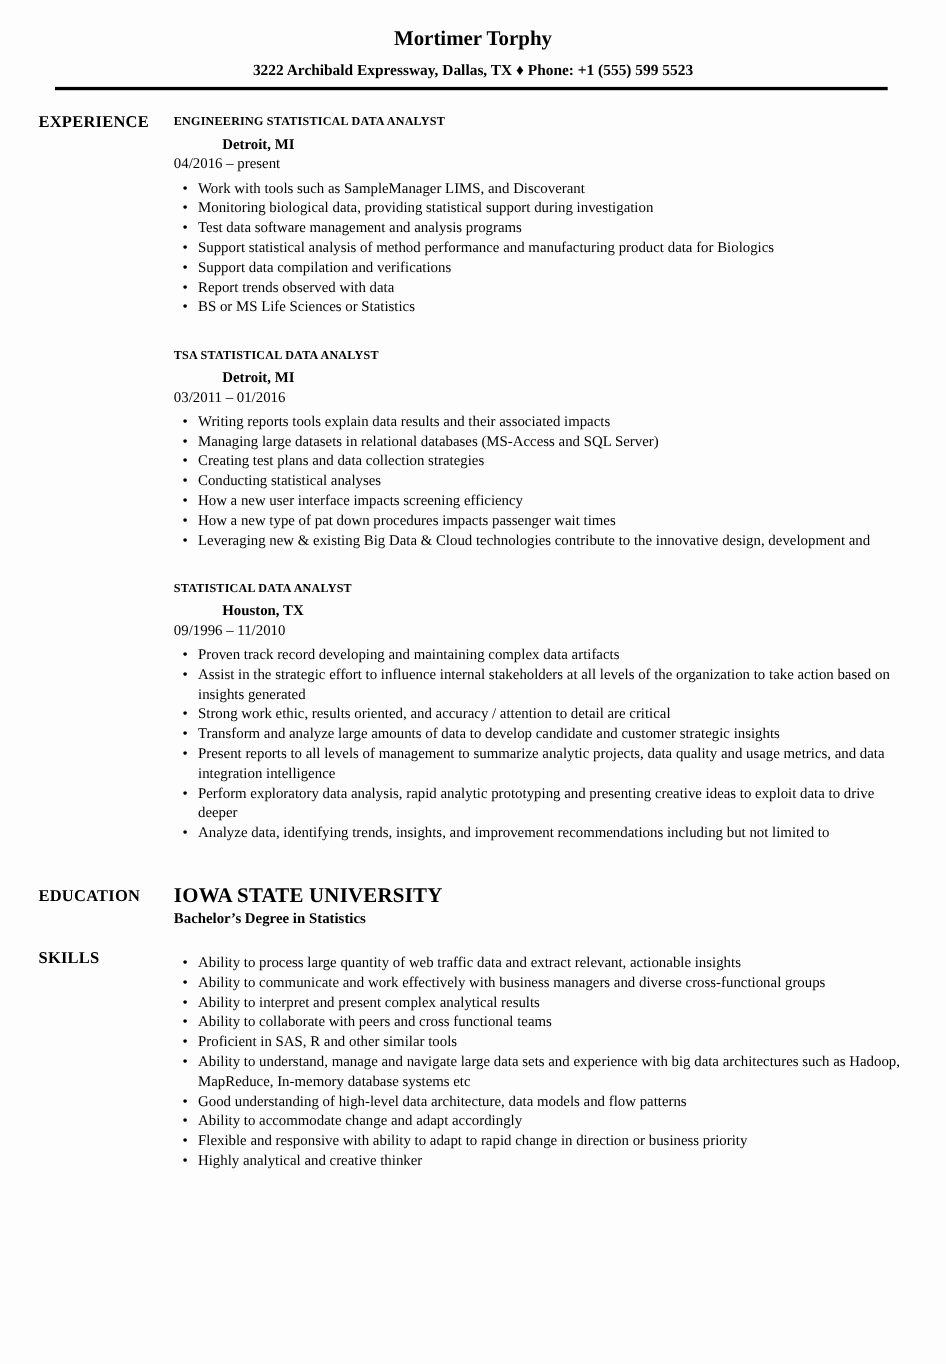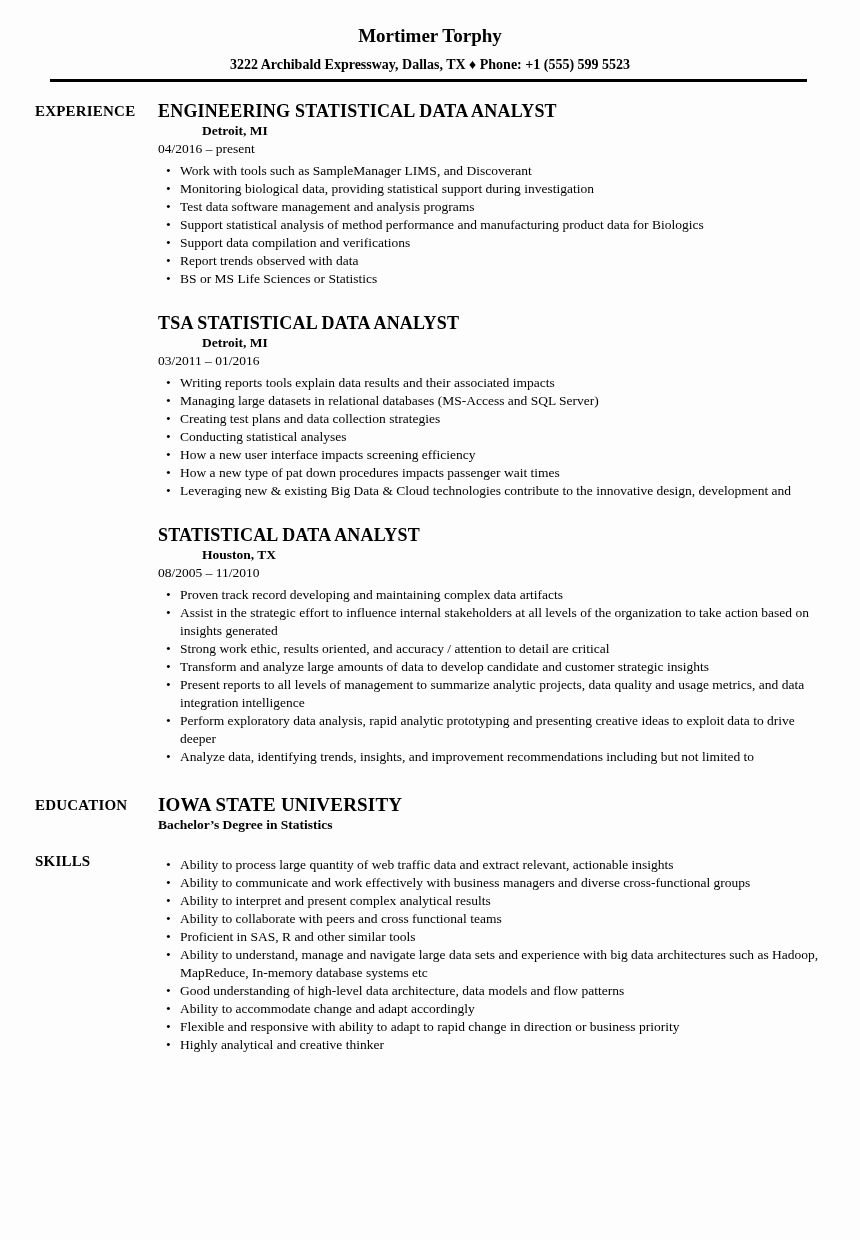--- a/index.html
+++ b/index.html
@@ -45,35 +45,35 @@
     margin: 5px 0 0 15px;
   }
   
   .content {
     margin-top: 20px;
   }
   .row {
     display: flex;
     align-items: flex-start;
   }
-  .row-education { margin-top: 30px; }
+  .row-education { margin-top: 40px; }
   .row-skills    { margin-top: 18px; font-family: Liberation Serif, serif; }
   .label {
     flex: 0 0 123px;
     width: 123px;
     font-weight: bold;
     font-size: 15px;
     letter-spacing: 0.2px;
   }
   .col { flex: 1; min-width: 0; }
   
   .job + .job { margin-top: 26px; }
   .job-title {
     margin: 0;
-    font-size: 18px;
+    font-size: 11px;
     font-weight: bold;
     letter-spacing: 0.2px;
     line-height: 18px;
   }
   .job-loc {
     font-weight: bold;
     margin-top: 2px;
     margin-left: 44px;
   }
   .job-dates { }
@@ -149,21 +149,21 @@
               <li>Conducting statistical analyses</li>
               <li>How a new user interface impacts screening efficiency</li>
               <li>How a new type of pat down procedures impacts passenger wait times</li>
               <li>Leveraging new &amp; existing Big Data &amp; Cloud technologies contribute to the innovative design, development and</li>
             </ul>
         </article>
 
         <article class="job">
           <h2 class="job-title">STATISTICAL DATA ANALYST</h2>
           <div class="job-loc">Houston, TX</div>
-          <div class="job-dates">08/2005 – 11/2010</div>
+          <div class="job-dates">09/1996 – 11/2010</div>
           <ul class="bullets">
               <li>Proven track record developing and maintaining complex data artifacts</li>
               <li>Assist in the strategic effort to influence internal stakeholders at all levels of the organization to take action based on insights generated</li>
               <li>Strong work ethic, results oriented, and accuracy / attention to detail are critical</li>
               <li>Transform and analyze large amounts of data to develop candidate and customer strategic insights</li>
               <li>Present reports to all levels of management to summarize analytic projects, data quality and usage metrics, and data integration intelligence</li>
               <li>Perform exploratory data analysis, rapid analytic prototyping and presenting creative ideas to exploit data to drive deeper</li>
               <li>Analyze data, identifying trends, insights, and improvement recommendations including but not limited to</li>
             </ul>
         </article>

